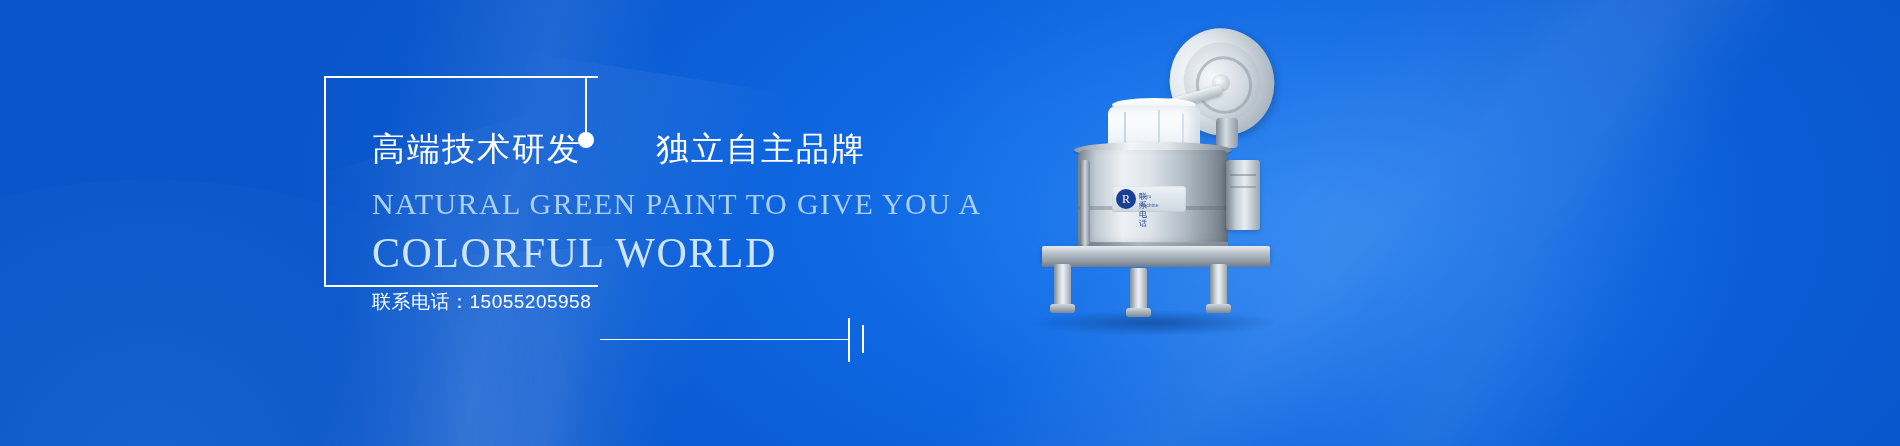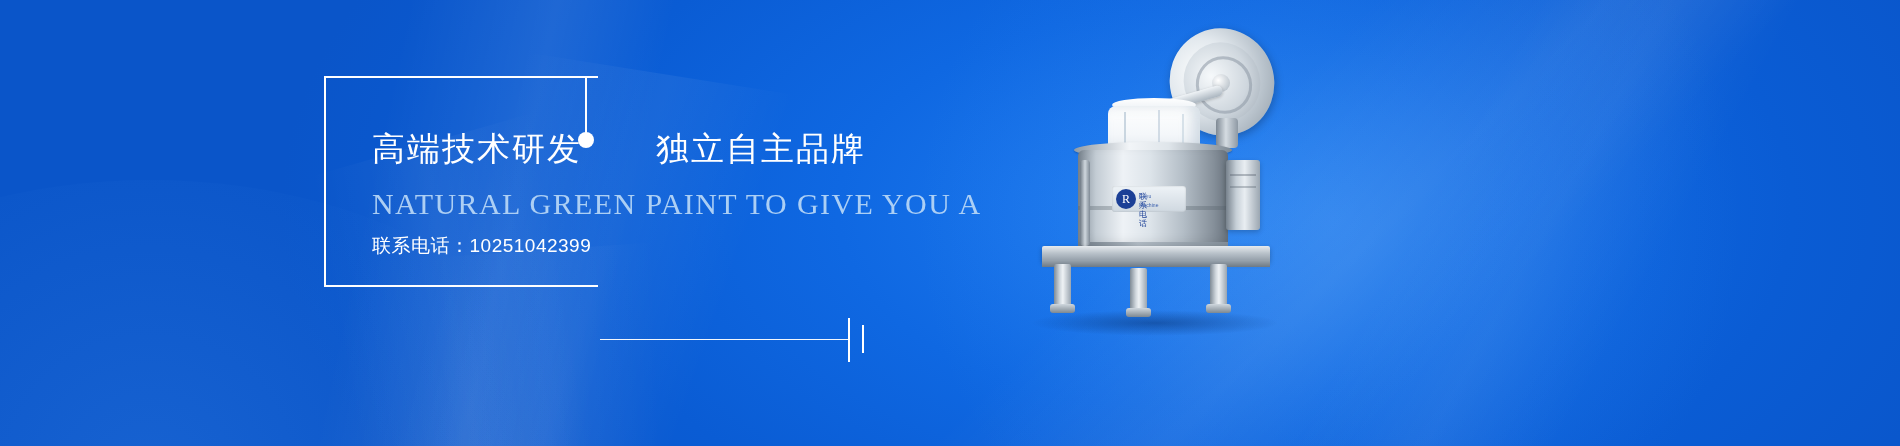--- a/index.html
+++ b/index.html
@@ -190,21 +190,22 @@
   <div class="frame"></div>
   <div class="frame-arm"></div>
   <div class="drop-line"></div>
   <div class="drop-dot"></div>
 
   <div class="text-block">
     <div class="headline">
       <span>高端技术研发</span><span class="gap"></span><span>独立自主品牌</span>
     </div>
     <div class="sub-en">NATURAL GREEN PAINT TO GIVE YOU A</div>
-    <div class="phone">联系电话：10251042399</div>
+    <div class="sub-big">COLORFUL WORLD</div>
+    <div class="phone">联系电话：15055205958</div>
   </div>
 
   <div class="rule"></div>
   <div class="tick-long"></div>
   <div class="tick-short"></div>
 
   <div class="machine">
     <div class="mach-shadow"></div>
 
     <div class="lid"></div>

